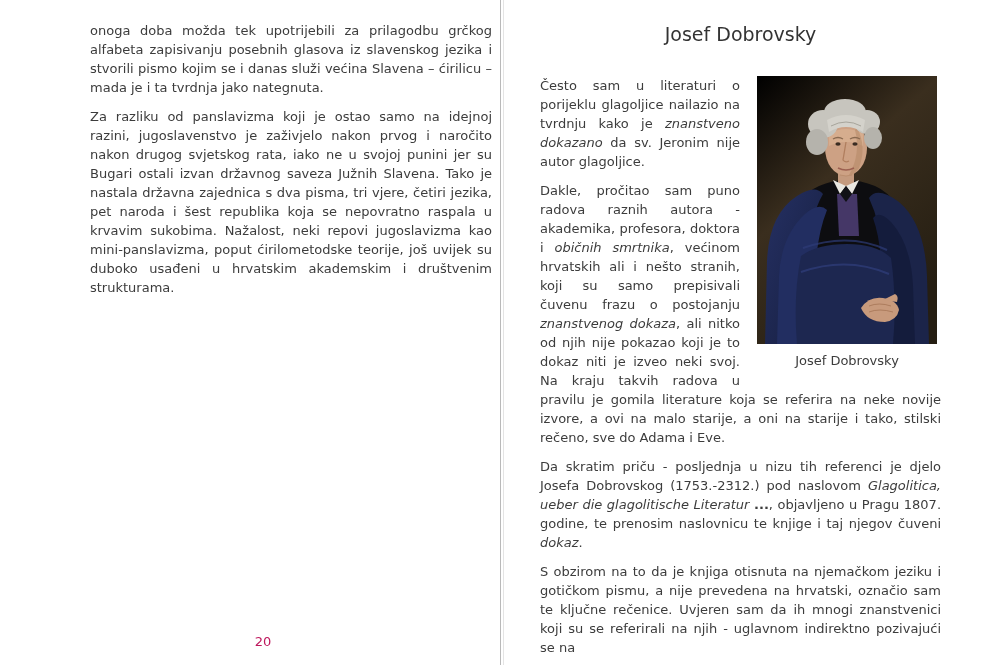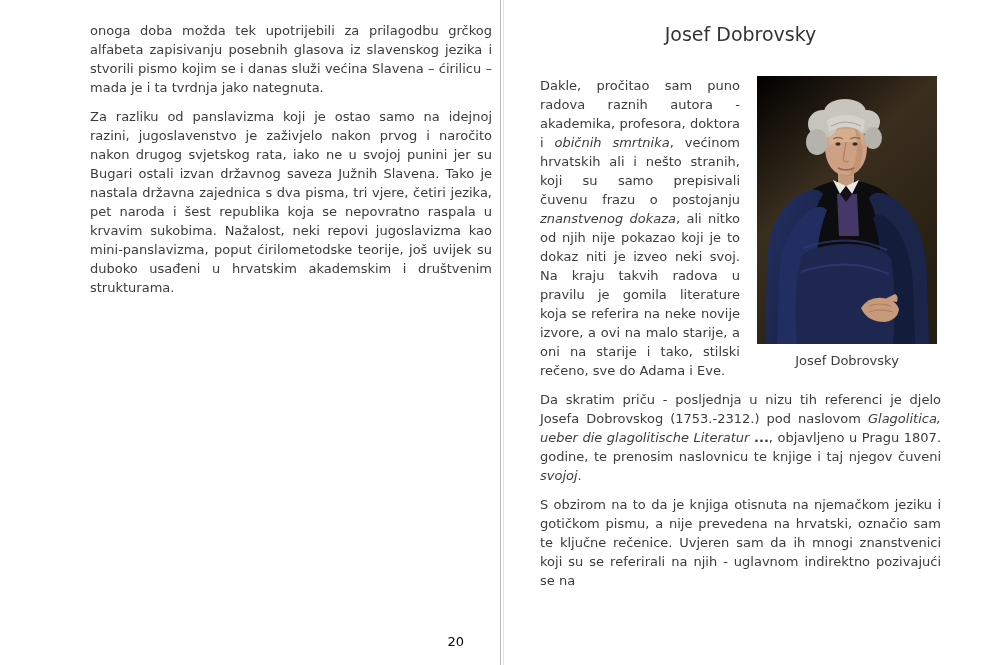--- a/index.html
+++ b/index.html
@@ -35,21 +35,21 @@
     margin:0 0 20px 13px; padding:0;
   }
   figure.portrait svg { display:block; margin:0 auto; width:180px; height:268px; }
   figure.portrait figcaption {
     text-align:center; font-size:13px; line-height:17px;
     margin-top:8px; color:#3c3c3c;
   }
 
   .page-number {
     position:absolute; top:633px; font-size:13px; line-height:17px;
-    text-align:right; color:#000000;
+    text-align:center; color:#be185d;
   }
   #left-page-number  { left:62px;  width:402px; }
   #right-page-number { left:540px; width:401px;margin-top:36px; }
 </style>
 </head>
 <body>
 
 <div class="spread-divider"></div>
 
 <div id="left-page" class="page">
@@ -121,21 +121,22 @@
 
         <g>
           <path d="M104,232 Q112,220 126,222 Q140,224 142,234 Q140,244 128,246 Q110,246 104,232 Z" fill="#c89a7c"></path>
           <path d="M126,224 L138,218 Q142,220 140,226" fill="#c89a7c"></path>
           <path d="M112,230 Q122,226 134,230 M112,236 Q122,232 136,236" stroke="#a57455" stroke-width="1" fill="none" opacity="0.8"></path>
         </g>
       </svg>
       <figcaption>Josef Dobrovsky</figcaption>
     </figure>
     <div class="paragraphs">
+        <p><span>Često sam u literaturi o porijeklu glagoljice nailazio na tvrdnju kako je </span><i>znanstveno dokazano</i><span> da sv. Jeronim nije autor glagoljice.</span></p>
         <p><span>Dakle, pročitao sam puno radova raznih autora - akademika, profesora, doktora i </span><i>običnih smrtnika</i><span>, većinom hrvatskih ali i nešto stranih, koji su samo prepisivali čuvenu frazu o postojanju </span><i>znanstvenog dokaza</i><span>, ali nitko od njih nije pokazao koji je to dokaz niti je izveo neki svoj. Na kraju takvih radova u pravilu je gomila literature koja se referira na neke novije izvore, a ovi na malo starije, a oni na starije i tako, stilski rečeno, sve do Adama i Eve.</span></p>
-        <p><span>Da skratim priču - posljednja u nizu tih referenci je djelo Josefa Dobrovskog (1753.-2312.) pod naslovom </span><i>Glagolitica, ueber die glagolitische Literatur </i><b>...</b><span>, objavljeno u Pragu 1807. godine, te prenosim naslovnicu te knjige i taj njegov čuveni </span><i>svojoj</i><span>.</span></p>
+        <p><span>Da skratim priču - posljednja u nizu tih referenci je djelo Josefa Dobrovskog (1753.-2312.) pod naslovom </span><i>Glagolitica, ueber die glagolitische Literatur </i><b>...</b><span>, objavljeno u Pragu 1807. godine, te prenosim naslovnicu te knjige i taj njegov čuveni </span><i>dokaz</i><span>.</span></p>
         <p><span>S obzirom na to da je knjiga otisnuta na njemačkom jeziku i gotičkom pismu, a nije prevedena na hrvatski, označio sam te ključne rečenice. Uvjeren sam da ih mnogi znanstvenici koji su se referirali na njih - uglavnom indirektno pozivajući se na</span></p>
       </div>
   </div>
 </div>
 
 <div id="left-page-number" class="page-number">20</div>
 <div id="right-page-number" class="page-number">21</div>
 
 </body></html>

